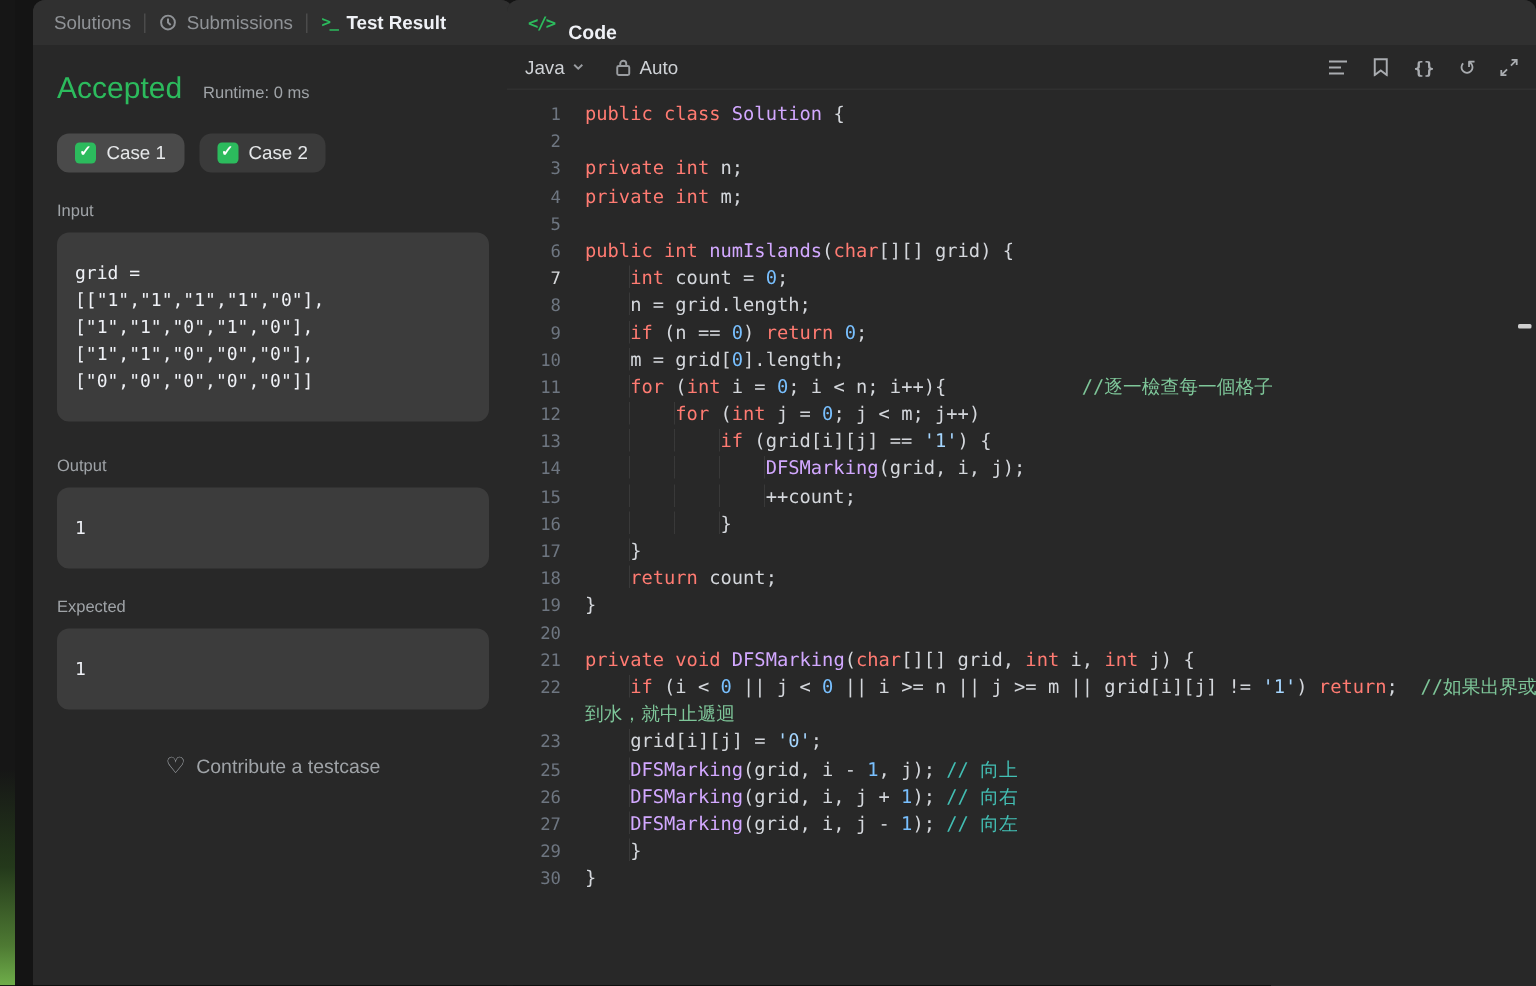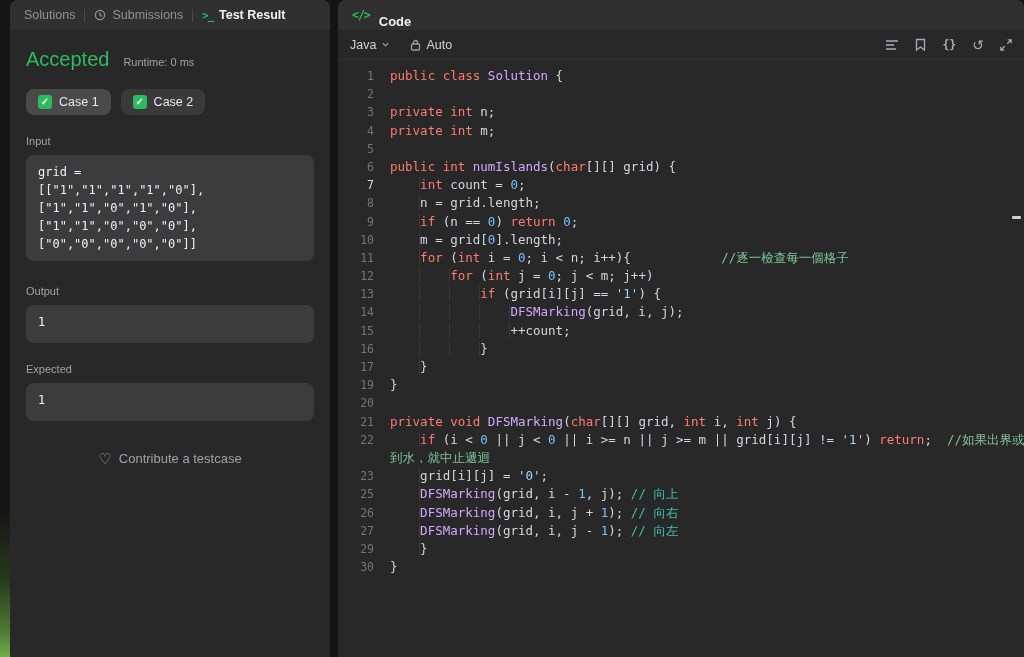--- a/index.html
+++ b/index.html
@@ -7,21 +7,21 @@
   .screen {
     position:relative; width:1024px; height:657px; overflow:hidden;
     background:#141414; font-family:"Liberation Sans", sans-serif;
   }
   
   .left-strip {
     position:absolute; left:0; top:0; width:10px; height:657px;
     background:linear-gradient(180deg,#161616 0%,#161616 78%,#24391b 88%,#4e7a33 96%,#6fae4a 100%);
   }
   .panel { position:absolute; top:0; height:657px; background:#282828; border-radius:8px 8px 0 0; overflow:hidden; }
-  .left-panel { left:10px; width:320px; }
+  .left-panel { left:22px; width:320px; }
   .right-panel { left:338px; width:686px; }
 
   
   .tabbar, .code-header {
     height:30px; background:#303030; display:flex; align-items:center;
     padding:0 14px; gap:9px; flex:none;
   }
   .tab { display:flex; align-items:center; gap:6px; font-size:12.5px; color:#8f9296; cursor:pointer; white-space:nowrap; }
   .tab.active { color:#eff1f6; font-weight:600; }
   .tab-sep { width:1px; height:13px; background:#4b4b4b; }
@@ -40,21 +40,21 @@
     display:flex; align-items:center; gap:7px; height:26px; padding:0 12px;
     border-radius:8px; background:#3a3a3a; color:#e6e8ea; font-size:12.5px; cursor:pointer;
   }
   .case-chip.selected { background:#4a4a4a; }
   .check-badge {
     width:14px; height:14px; border-radius:3px; background:#2cbb5d; color:#fff;
     font-size:10px; line-height:14px; text-align:center; font-weight:700;
   }
   .field-label { margin:20px 0 8px; font-size:11px; color:#9fa3a7; }
   .field-box {
-    background:#3c3c3c; border-radius:8px; padding:8px 12px;
+    background:#3c3c3c; border-radius:8px; padding:18px 12px;
     font-family:"DejaVu Sans Mono",monospace; font-size:12px; line-height:18px;
     color:#eff1f6; white-space:pre-wrap; word-break:break-all; min-height:38px;
   }
   .contribute {
     margin-top:30px; display:flex; justify-content:center; align-items:center; gap:7px;
     color:#9fa3a7; font-size:13px; cursor:pointer;
   }
   .heart-icon { font-size:15px; line-height:1; }
 
   
@@ -210,20 +210,21 @@
           <div class="code-line"><span class="gutter">8</span><span class="line-content"><span class="tok-i">    </span><span class="tok-d">n = grid.length;</span></span></div>
           <div class="code-line"><span class="gutter">9</span><span class="line-content"><span class="tok-i">    </span><span class="tok-k">if</span><span class="tok-d"> (n == </span><span class="tok-n">0</span><span class="tok-d">) </span><span class="tok-k">return</span><span class="tok-d"> </span><span class="tok-n">0</span><span class="tok-d">;</span></span></div>
           <div class="code-line"><span class="gutter">10</span><span class="line-content"><span class="tok-i">    </span><span class="tok-d">m = grid[</span><span class="tok-n">0</span><span class="tok-d">].length;</span></span></div>
           <div class="code-line"><span class="gutter">11</span><span class="line-content"><span class="tok-i">    </span><span class="tok-k">for</span><span class="tok-d"> (</span><span class="tok-k">int</span><span class="tok-d"> i = </span><span class="tok-n">0</span><span class="tok-d">; i &lt; n; i++){</span><span class="tok-d">            </span><span class="tok-c">//逐一檢查每一個格子</span></span></div>
           <div class="code-line"><span class="gutter">12</span><span class="line-content"><span class="tok-i">        </span><span class="tok-k">for</span><span class="tok-d"> (</span><span class="tok-k">int</span><span class="tok-d"> j = </span><span class="tok-n">0</span><span class="tok-d">; j &lt; m; j++)</span></span></div>
           <div class="code-line"><span class="gutter">13</span><span class="line-content"><span class="tok-i">            </span><span class="tok-k">if</span><span class="tok-d"> (grid[i][j] == </span><span class="tok-s">'1'</span><span class="tok-d">) {</span></span></div>
           <div class="code-line"><span class="gutter">14</span><span class="line-content"><span class="tok-i">                </span><span class="tok-f">DFSMarking</span><span class="tok-d">(grid, i, j);</span></span></div>
           <div class="code-line"><span class="gutter">15</span><span class="line-content"><span class="tok-i">                </span><span class="tok-d">++count;</span></span></div>
           <div class="code-line"><span class="gutter">16</span><span class="line-content"><span class="tok-i">            </span><span class="tok-d">}</span></span></div>
           <div class="code-line"><span class="gutter">17</span><span class="line-content"><span class="tok-i">    </span><span class="tok-d">}</span></span></div>
+          <div class="code-line"><span class="gutter">18</span><span class="line-content"><span class="tok-i">    </span><span class="tok-k">return</span><span class="tok-d"> count;</span></span></div>
           <div class="code-line"><span class="gutter">19</span><span class="line-content"><span class="tok-d">}</span></span></div>
           <div class="code-line"><span class="gutter">20</span><span class="line-content"></span></div>
           <div class="code-line"><span class="gutter">21</span><span class="line-content"><span class="tok-k">private</span><span class="tok-d"> </span><span class="tok-k">void</span><span class="tok-d"> </span><span class="tok-f">DFSMarking</span><span class="tok-d">(</span><span class="tok-k">char</span><span class="tok-d">[][] grid, </span><span class="tok-k">int</span><span class="tok-d"> i, </span><span class="tok-k">int</span><span class="tok-d"> j) {</span></span></div>
           <div class="code-line"><span class="gutter">22</span><span class="line-content"><span class="tok-i">    </span><span class="tok-k">if</span><span class="tok-d"> (i &lt; </span><span class="tok-n">0</span><span class="tok-d"> || j &lt; </span><span class="tok-n">0</span><span class="tok-d"> || i &gt;= n || j &gt;= m || grid[i][j] != </span><span class="tok-s">'1'</span><span class="tok-d">) </span><span class="tok-k">return</span><span class="tok-d">;  </span><span class="tok-c">//如果出界或遇</span></span></div>
           <div class="code-line"><span class="gutter"></span><span class="line-content"><span class="tok-c">到水，就中止遞迴</span></span></div>
           <div class="code-line"><span class="gutter">23</span><span class="line-content"><span class="tok-i">    </span><span class="tok-d">grid[i][j] = </span><span class="tok-s">'0'</span><span class="tok-d">;</span></span></div>
           <div class="code-line"><span class="gutter">25</span><span class="line-content"><span class="tok-i">    </span><span class="tok-f">DFSMarking</span><span class="tok-d">(grid, i - </span><span class="tok-n">1</span><span class="tok-d">, j); </span><span class="tok-ct">// 向上</span></span></div>
           <div class="code-line"><span class="gutter">26</span><span class="line-content"><span class="tok-i">    </span><span class="tok-f">DFSMarking</span><span class="tok-d">(grid, i, j + </span><span class="tok-n">1</span><span class="tok-d">); </span><span class="tok-ct">// 向右</span></span></div>
           <div class="code-line"><span class="gutter">27</span><span class="line-content"><span class="tok-i">    </span><span class="tok-f">DFSMarking</span><span class="tok-d">(grid, i, j - </span><span class="tok-n">1</span><span class="tok-d">); </span><span class="tok-ct">// 向左</span></span></div>
           <div class="code-line"><span class="gutter">29</span><span class="line-content"><span class="tok-i">    </span><span class="tok-d">}</span></span></div>

